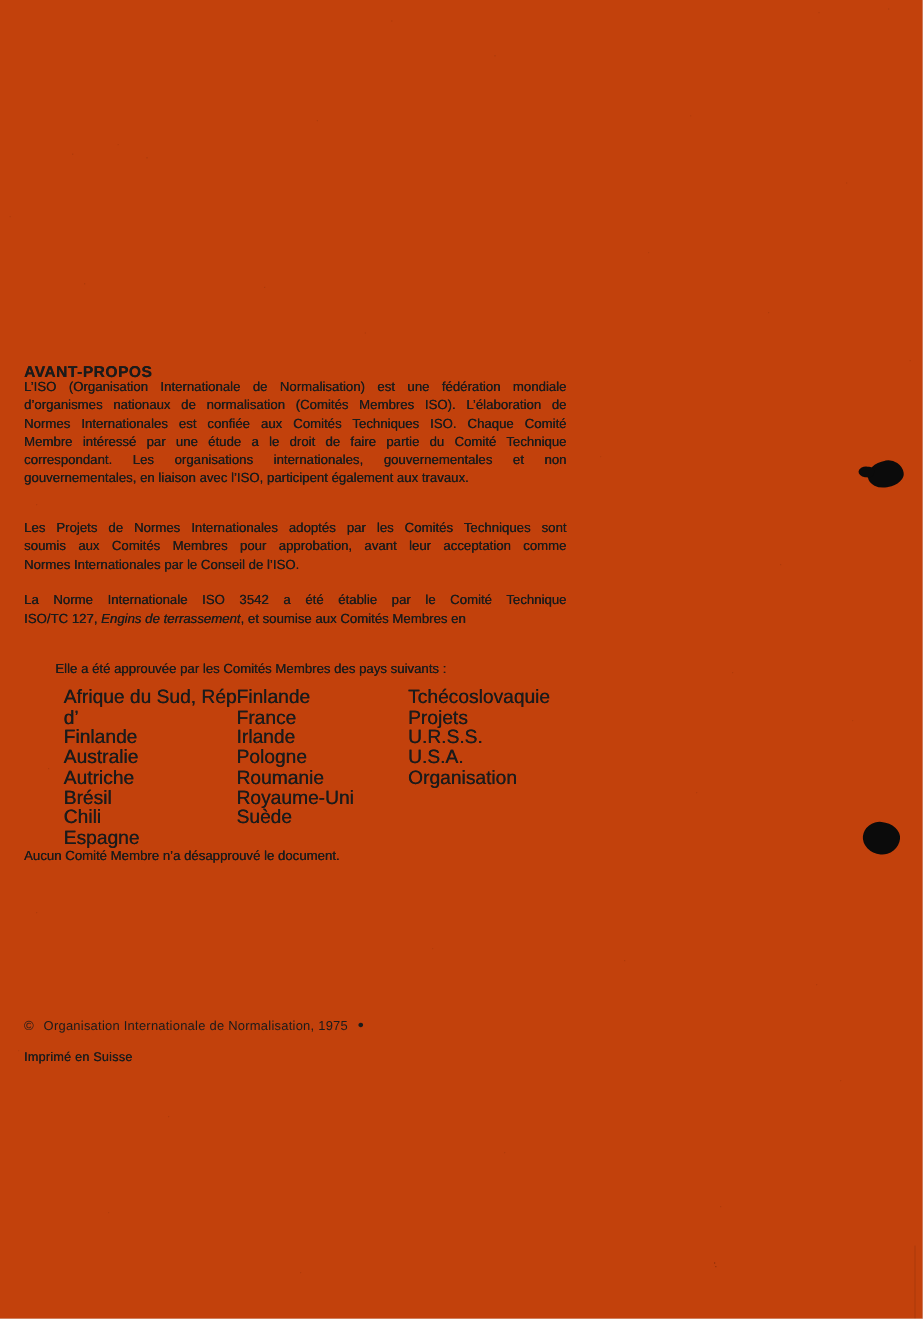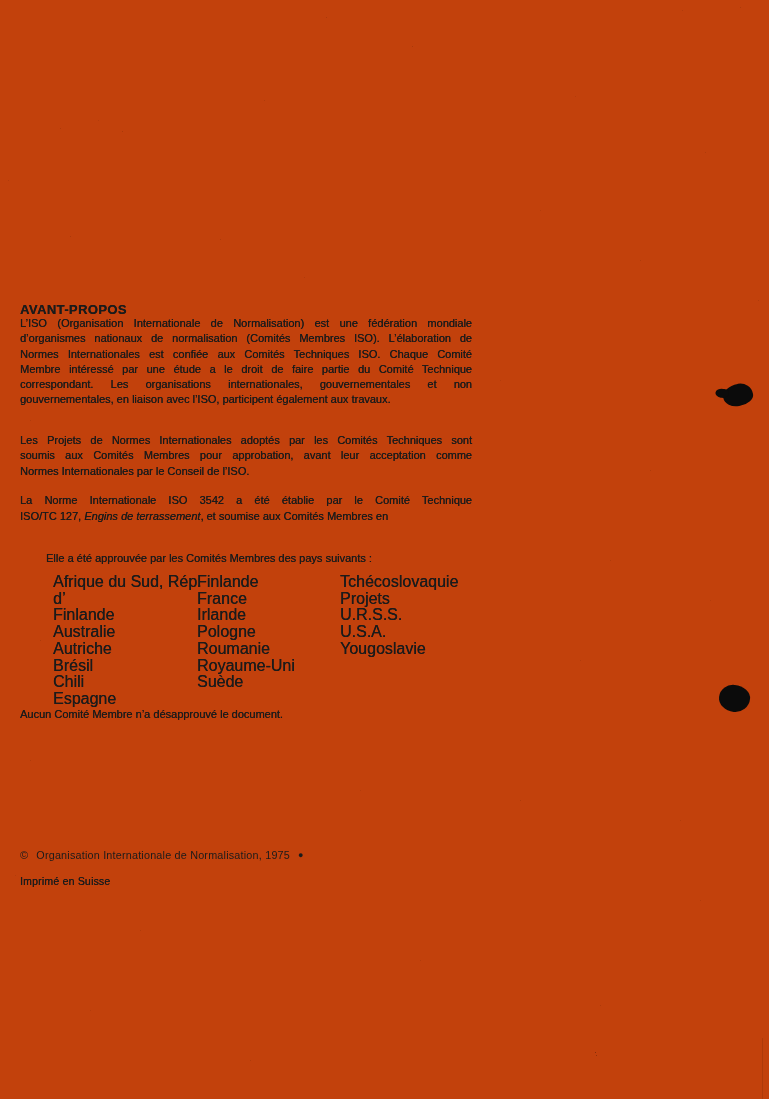--- a/index.html
+++ b/index.html
@@ -152,21 +152,21 @@
       <div class="country-line">Roumanie</div>
       <div class="country-line">Royaume-Uni</div>
       <div class="country-line">Suède</div>
     </div>
 
   <div class="country-col col3 txt">
       <div class="country-line">Tchécoslovaquie</div>
       <div class="country-line">Projets</div>
       <div class="country-line">U.R.S.S.</div>
       <div class="country-line">U.S.A.</div>
-      <div class="country-line">Yougoslavie</div>
+      <div class="country-line">Organisation</div>
     </div>
 
   <div class="note-line txt">Aucun Comité Membre n’a désapprouvé le document.</div>
 
   <div class="copyright">
     <span class="csym">©</span><span class="ctext">Organisation Internationale de Normalisation, 1975</span><span class="cbullet">●</span>
   </div>
 
   <div class="printed txt">Imprimé en Suisse</div>
 

